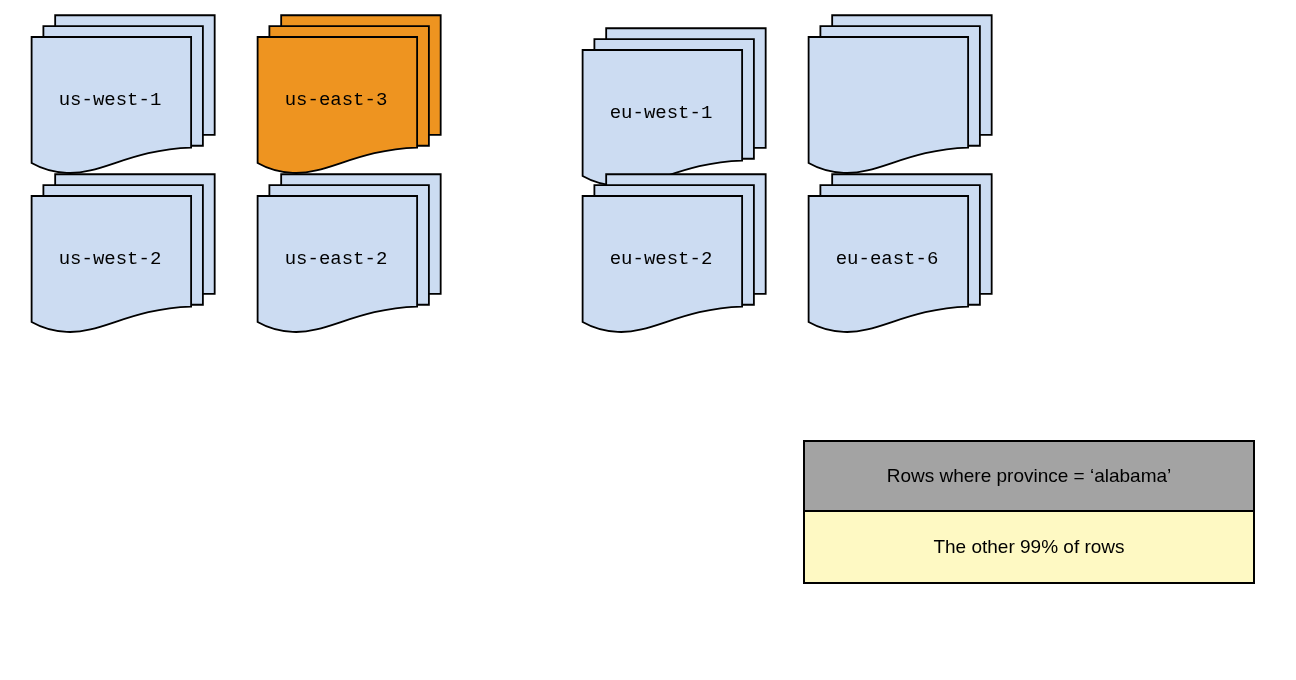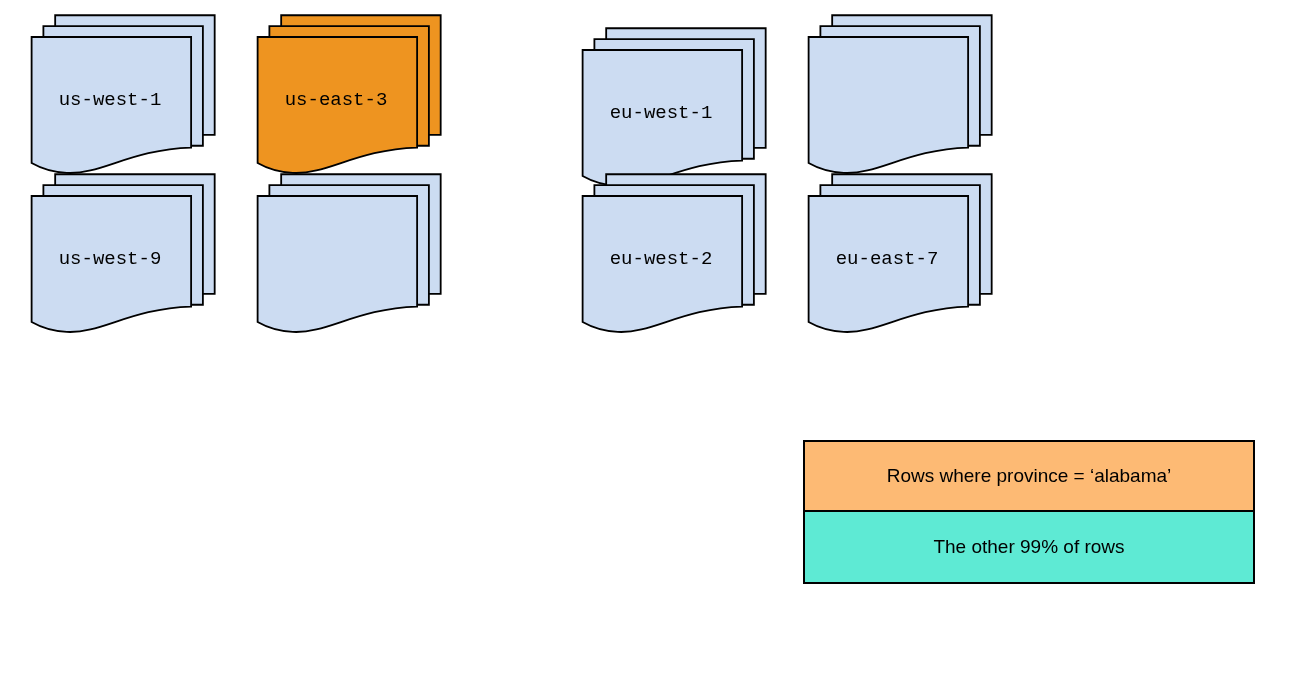--- a/index.html
+++ b/index.html
@@ -135,34 +135,35 @@
         <g transform="translate(26,-24)">
           <path d="M0,0 L176,0 L176,132 L0,132 Z" fill="#ccdcf2" stroke="#000000" stroke-width="2" stroke-linejoin="miter"></path>
         </g>
         <g transform="translate(13,-12)">
           <path d="M0,0 L176,0 L176,132 L0,132 Z" fill="#ccdcf2" stroke="#000000" stroke-width="2" stroke-linejoin="miter"></path>
         </g>
         <g transform="translate(0,0)">
           <path d="M0,0 L176,0 L176,122 C109.12,124 77.44,152 38.72,150 C21.119999999999997,149 8.8,144 0,139 Z" fill="#ccdcf2" stroke="#000000" stroke-width="2" stroke-linejoin="miter"></path>
         </g>
       </svg>
-      <div class="stack-label">us-west-9</div>
+      <div class="stack-label">us-west-2</div>
     </div>
     <div class="stack" style="left: 248px; top: 196px;">
       <svg viewBox="0 0 205 160" width="205" height="160">
         <g transform="translate(26,-24)">
           <path d="M0,0 L176,0 L176,132 L0,132 Z" fill="#ccdcf2" stroke="#000000" stroke-width="2" stroke-linejoin="miter"></path>
         </g>
         <g transform="translate(13,-12)">
           <path d="M0,0 L176,0 L176,132 L0,132 Z" fill="#ccdcf2" stroke="#000000" stroke-width="2" stroke-linejoin="miter"></path>
         </g>
         <g transform="translate(0,0)">
           <path d="M0,0 L176,0 L176,122 C109.12,124 77.44,152 38.72,150 C21.119999999999997,149 8.8,144 0,139 Z" fill="#ccdcf2" stroke="#000000" stroke-width="2" stroke-linejoin="miter"></path>
         </g>
       </svg>
+      <div class="stack-label">us-east-2</div>
     </div>
     <div class="stack" style="left: 573px; top: 196px;">
       <svg viewBox="0 0 205 160" width="205" height="160">
         <g transform="translate(26,-24)">
           <path d="M0,0 L176,0 L176,132 L0,132 Z" fill="#ccdcf2" stroke="#000000" stroke-width="2" stroke-linejoin="miter"></path>
         </g>
         <g transform="translate(13,-12)">
           <path d="M0,0 L176,0 L176,132 L0,132 Z" fill="#ccdcf2" stroke="#000000" stroke-width="2" stroke-linejoin="miter"></path>
         </g>
         <g transform="translate(0,0)">
@@ -176,24 +177,24 @@
         <g transform="translate(26,-24)">
           <path d="M0,0 L176,0 L176,132 L0,132 Z" fill="#ccdcf2" stroke="#000000" stroke-width="2" stroke-linejoin="miter"></path>
         </g>
         <g transform="translate(13,-12)">
           <path d="M0,0 L176,0 L176,132 L0,132 Z" fill="#ccdcf2" stroke="#000000" stroke-width="2" stroke-linejoin="miter"></path>
         </g>
         <g transform="translate(0,0)">
           <path d="M0,0 L176,0 L176,122 C109.12,124 77.44,152 38.72,150 C21.119999999999997,149 8.8,144 0,139 Z" fill="#ccdcf2" stroke="#000000" stroke-width="2" stroke-linejoin="miter"></path>
         </g>
       </svg>
-      <div class="stack-label">eu-east-7</div>
+      <div class="stack-label">eu-east-6</div>
     </div>
   </div>
 
 <div id="legend" class="legend">
-  <div class="legend-row top" style="background: #fdba74;">
+  <div class="legend-row top" style="background: #a3a3a3;">
     <span>Rows where province = ‘alabama’</span>
   </div>
-  <div class="legend-row bottom" style="background: #5eead4;">
+  <div class="legend-row bottom" style="background: #fef9c3;">
     <span>The other 99% of rows</span>
   </div>
 </div>
 
 </body></html>

